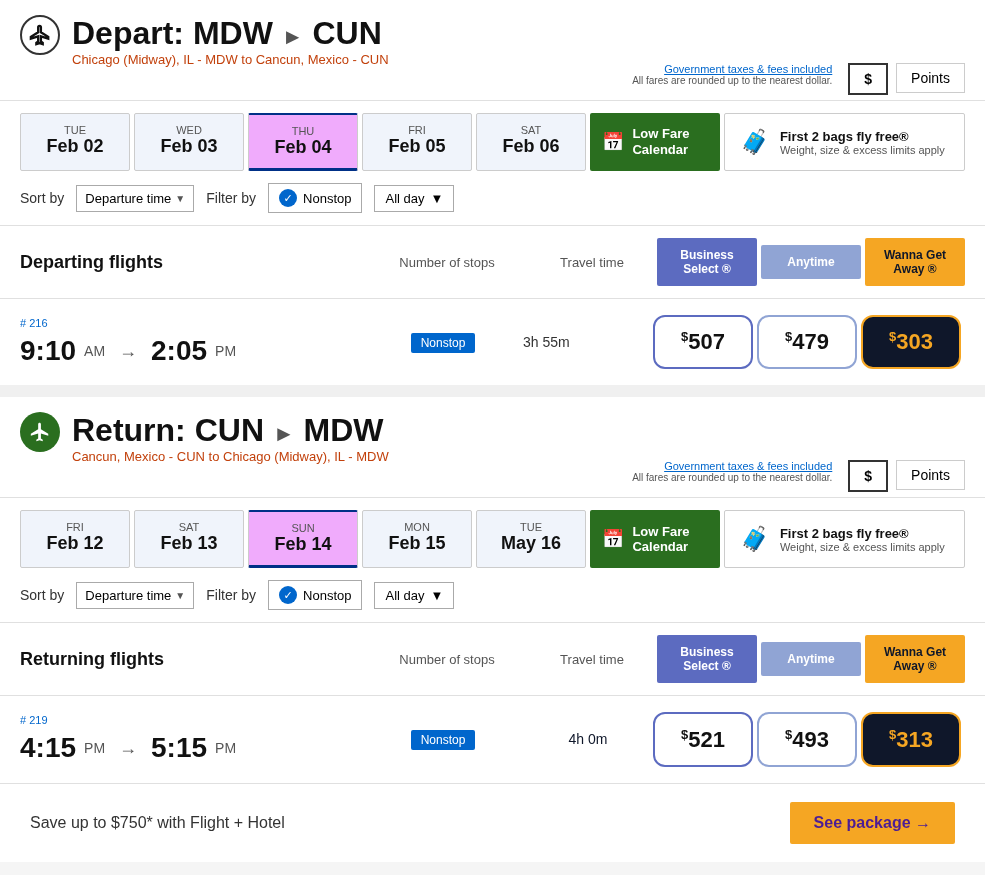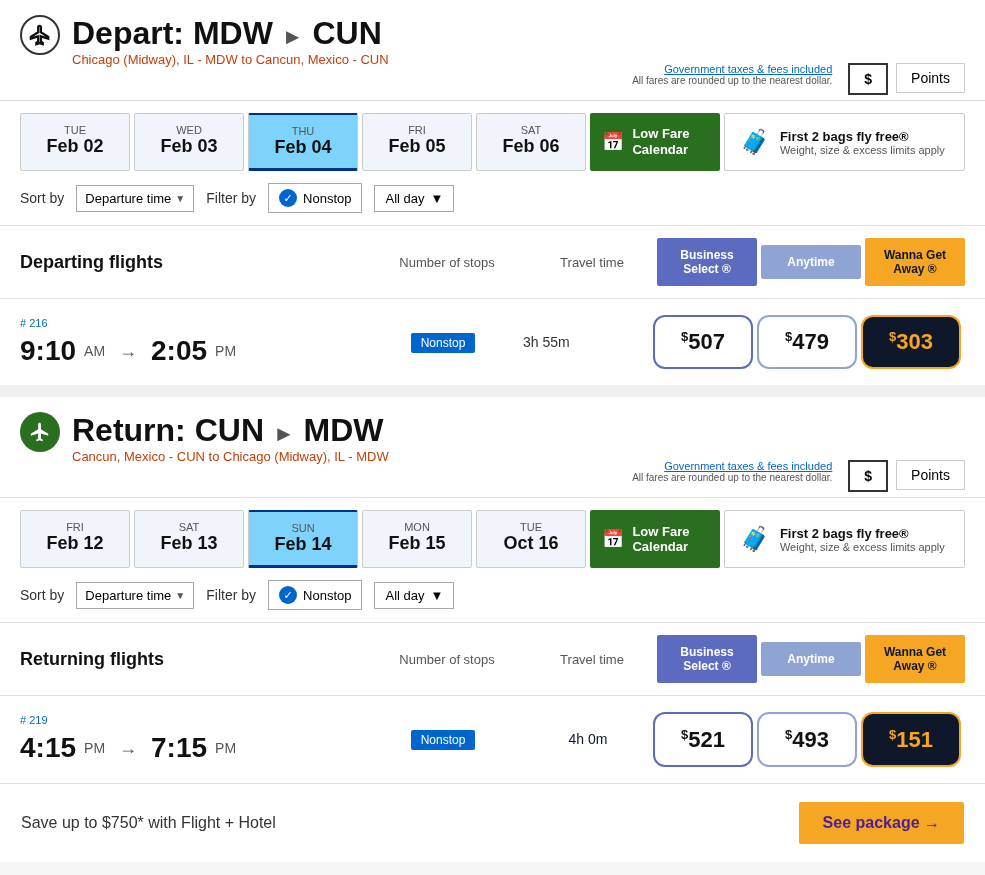--- a/index.html
+++ b/index.html
@@ -16,21 +16,21 @@
     .fare-options { display: flex; align-items: flex-start; gap: 8px; flex-shrink: 0; margin-top: 48px; }
     .tax-info { text-align: right; font-size: 11px; color: #0066cc; margin-right: 8px; }
     .tax-info a { color: #0066cc; text-decoration: underline; }
     .tax-info p { color: #555; font-size: 10px; }
     .currency-btn { border: 2px solid #333; padding: 6px 14px; font-size: 14px; font-weight: bold; cursor: pointer; background: #fff; }
     .points-btn { border: 1px solid #ccc; padding: 6px 14px; font-size: 14px; cursor: pointer; background: #fff; }
 
     
     .date-tabs-row { display: flex; align-items: stretch; padding: 12px 20px 0 20px; gap: 0; }
     .date-tab { flex: 0 0 110px; border: 1px solid #ccc; padding: 10px 8px; text-align: center; cursor: pointer; background: #f0f4fb; margin-right: 4px; border-radius: 2px; }
-    .date-tab.active { background: #7dd3fc; border-bottom: 3px solid #003087; border-top: 2px solid #003087; }
+    .date-tab.active { background: #f0abfc; border-bottom: 3px solid #003087; border-top: 2px solid #003087; }
     .date-tab .day { font-size: 11px; color: #555; text-transform: uppercase; }
     .date-tab .date { font-size: 18px; font-weight: bold; color: #111; }
     .low-fare-btn { flex: 0 0 130px; background: #2a6e1f; color: #fff; display: flex; align-items: center; justify-content: center; gap: 8px; padding: 10px 12px; cursor: pointer; border: none; border-radius: 2px; margin-right: 4px; }
     .low-fare-btn .calendar-icon { font-size: 18px; }
     .low-fare-btn .lf-text { font-size: 13px; font-weight: bold; line-height: 1.2; }
     .bags-free { flex: 1; background: #fff; border: 1px solid #ccc; display: flex; align-items: center; padding: 10px 15px; gap: 10px; border-radius: 2px; }
     .bags-icon { font-size: 24px; color: #e07020; }
     .bags-text { font-size: 13px; font-weight: bold; color: #111; }
     .bags-subtext { font-size: 11px; color: #555; }
 
@@ -63,21 +63,21 @@
     .nonstop-badge { background: #0066cc; color: #fff; padding: 3px 10px; font-size: 12px; border-radius: 2px; }
     .price-btn { flex: 0 0 100px; border: 2px solid #5c6bc0; text-align: center; padding: 12px 8px; cursor: pointer; margin-right: 4px; border-radius: 12px; }
     .price-btn.anytime { border-color: #90a4d4; }
     .price-btn.wga { border-color: #f5a623; background: #0f172a; }
     .price-amount { font-size: 22px; font-weight: bold; color: #111; }
     .price-amount sup { font-size: 13px; vertical-align: super; }
 
     .section-divider { height: 12px; background: #f0f0f0; }
 
     
-    .bottom-banner { display: flex; align-items: center; justify-content: space-between; padding: 18px 21px; background: #fff; border-top: 1px solid #e0e0e0; }
+    .bottom-banner { display: flex; align-items: center; justify-content: space-between; padding: 18px 30px; background: #fff; border-top: 1px solid #e0e0e0; }
     .banner-text { font-size: 16px; color: #333; }
     .see-package-btn { background: #f5a623; color: #4c1d95; font-size: 16px; font-weight: bold; padding: 12px 24px; border: none; cursor: pointer; border-radius: 2px; display: flex; align-items: center; gap: 8px; }
 
     .depart-icon-green { width: 40px; height: 40px; background: #2a6e1f; border-radius: 50%; display: flex; align-items: center; justify-content: center; margin-right: 12px; flex-shrink: 0; }
   </style>
 </head>
 <body>
 
 <div class="main-container">
 
@@ -223,21 +223,21 @@
     <div class="date-tab active">
       <div class="day">SUN</div>
       <div class="date">Feb 14</div>
     </div>
     <div class="date-tab">
       <div class="day">MON</div>
       <div class="date">Feb 15</div>
     </div>
     <div class="date-tab">
       <div class="day">TUE</div>
-      <div class="date">Oct 16</div>
+      <div class="date">May 16</div>
     </div>
     <div class="low-fare-btn">
       <span class="calendar-icon">📅</span>
       <span class="lf-text">Low Fare Calendar</span>
     </div>
     <div class="bags-free">
       <span class="bags-icon">🧳</span>
       <div>
         <div class="bags-text">First 2 bags fly free®</div>
         <div class="bags-subtext">Weight, size &amp; excess limits apply</div>
@@ -273,36 +273,36 @@
     <div class="col-wga">Wanna Get Away ®</div>
   </div>
 
   <div class="flight-row">
     <div style="flex:1;">
       <div class="flight-num"># 219</div>
       <div class="flight-times">
         <span class="time-depart">4:15</span>
           <span class="time-suffix">PM</span>
         <span class="time-arrow">→</span>
-        <span class="time-depart">7:15</span>
+        <span class="time-depart">5:15</span>
           <span class="time-suffix">PM</span>
       </div>
     </div>
     <div style="flex:0 0 160px; text-align:center;">
       <span class="nonstop-badge">Nonstop</span>
     </div>
     <div style="flex:0 0 130px; text-align:center; font-size:14px; color:#0f172a;">4h 0m</div>
     <div class="price-btn">
       <span class="price-amount"><sup>$</sup><span>521</span></span>
     </div>
     <div class="price-btn anytime">
       <span class="price-amount"><sup>$</sup><span>493</span></span>
     </div>
     <div class="price-btn wga">
-      <span class="price-amount"><sup style="color:#f5a623;">$</sup><span style="color:#f5a623;">151</span></span>
+      <span class="price-amount"><sup style="color:#f5a623;">$</sup><span style="color:#f5a623;">313</span></span>
     </div>
   </div>
 
   <div class="bottom-banner">
     <span class="banner-text">Save up to $750* with Flight + Hotel</span>
     <button class="see-package-btn">See package →</button>
   </div>
 
 </div>
 

